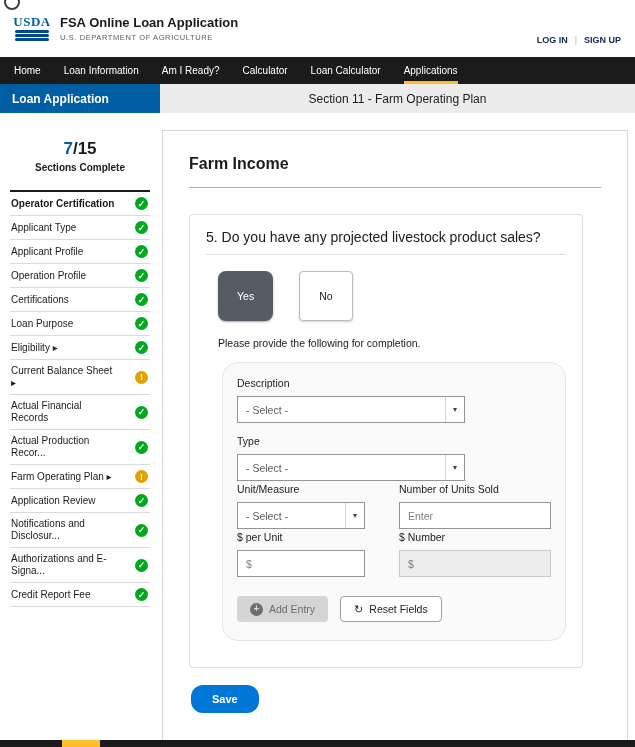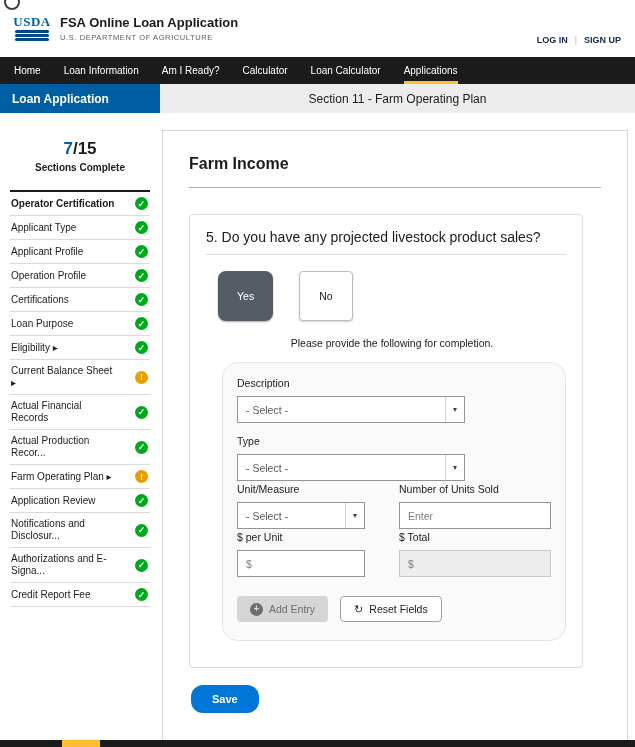--- a/index.html
+++ b/index.html
@@ -57,21 +57,21 @@
   .page-title { font-size:16px; font-weight:bold; }
   .title-divider { border:none; border-top:1px solid #aeb0b2; margin:14px 0 26px 0; }
 
   .question-card { width:394px; border:1px solid #dcdee0; border-radius:4px; padding:14px 16px 26px 16px; }
   .question-text { font-size:14px; padding-bottom:9px; border-bottom:1px solid #dcdee0; }
   .question-body { margin-left:12px; margin-top:16px; }
   .yn-row { display:flex; gap:26px; }
   .btn { font-family:"Liberation Sans", sans-serif; cursor:pointer; }
   .btn-yes { background:#565c65; color:#fff; border:none; border-radius:8px; padding:19px 19px; font-size:10.5px; box-shadow:0 1px 2px rgba(0,0,0,.35); }
   .btn-no { background:#fff; color:#1b1b1b; border:1px solid #b9bdc1; border-radius:4px; padding:7px 19px; font-size:10.5px; box-shadow:0 1px 2px rgba(0,0,0,.18); }
-  .instruction { font-size:10.5px; margin:16px 0 13px 0;text-align:center; }
+  .instruction { font-size:10.5px; margin:16px 0 13px 0; }
 
   .form-panel { background:#fafafb; border:1px solid #e4e5e7; border-radius:16px; padding:12px 14px 18px 14px; margin-left:4px; }
   .field-label { font-size:10.5px; margin:12px 0 7px 0; }
   .field-label:first-child { margin-top:2px; }
   .select-box { width:228px; height:27px; background:#fff; border:1px solid #8f959a; display:flex; align-items:center; justify-content:space-between; padding:0 0 0 8px; font-size:10.5px; color:#5c5c5c; cursor:pointer; }
   .select-box.small { width:128px; }
   .select-value { color:#5c5c5c; }
   .select-arrow { align-self:stretch; display:flex; align-items:center; padding:0 7px; margin-left:6px; border-left:1px solid #d0d2d4; color:#3d4551; font-size:8px; }
   .text-input { height:27px; border:1px solid #8f959a; background:#fff; padding:0 8px; font-size:10.5px; font-family:"Liberation Sans", sans-serif; color:#1b1b1b; }
   .text-input::placeholder { color:#7a7f84; }
@@ -248,21 +248,21 @@
               <input class="text-input" type="text" placeholder="Enter" style="">
             </div>
           </div>
 
           <div class="two-col">
             <div class="col-a">
               <div class="field-label">$ per Unit</div>
               <input class="text-input" type="text" placeholder="$" style="">
             </div>
             <div class="col-b">
-              <div class="field-label">$ Total</div>
+              <div class="field-label">$ Number</div>
               <input class="text-input disabled" type="text" readonly="" placeholder="$" style="">
             </div>
           </div>
 
           <div class="panel-buttons">
             <button class="btn btn-add">
               <span class="add-icon">+</span>
               <span>Add Entry</span>
             </button>
             <button class="btn btn-reset">

